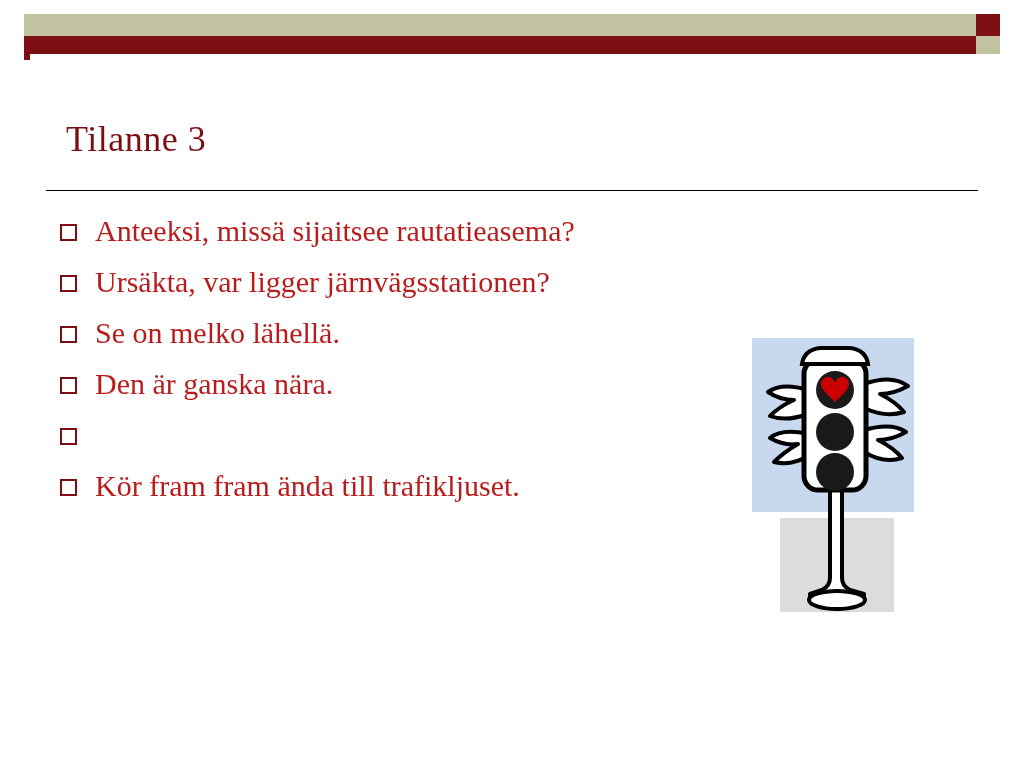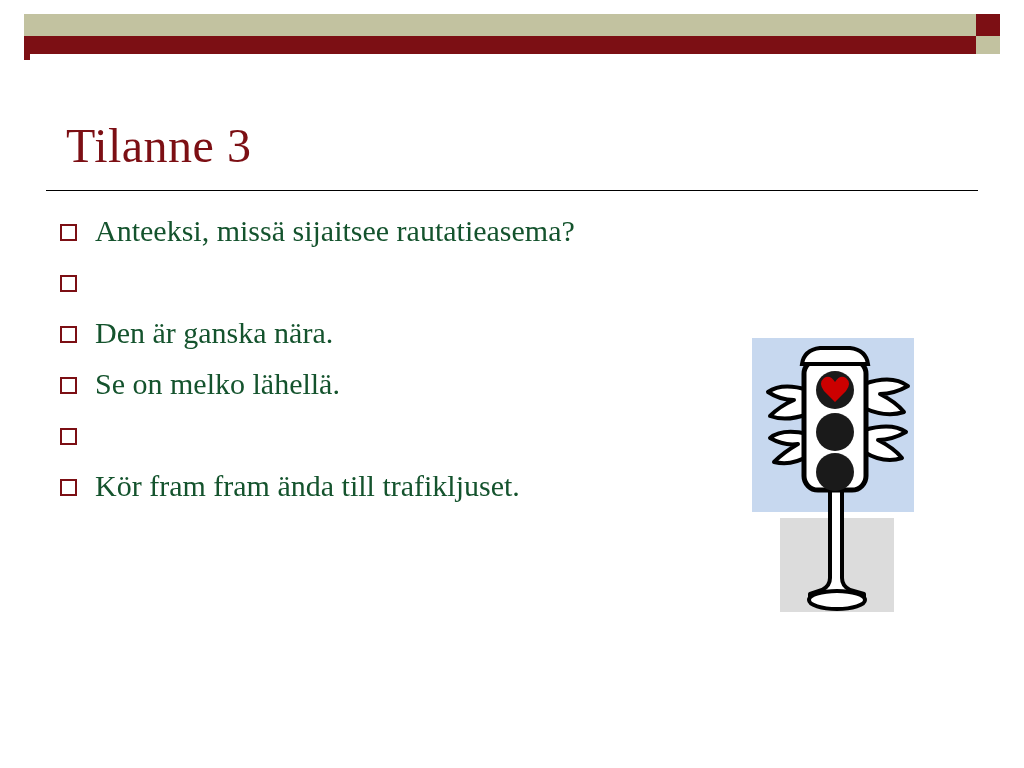--- a/index.html
+++ b/index.html
@@ -62,21 +62,21 @@
     width: 6px;
     height: 6px;
     background: #7c0f14;
   }
 
   
   .slide-title {
     position: absolute;
     left: 66px;
     top: 118px;
-    font-size: 48px;
+    font-size: 36px;
     color: #7c0f14;
     font-family: "Liberation Serif", serif;
     letter-spacing: 0.5px;
     white-space: nowrap;
   }
   .title-rule {
     position: absolute;
     left: 46px;
     top: 190px;
     width: 932px;
@@ -103,21 +103,21 @@
     border: 2px solid #7c0f14;
     box-sizing: border-box;
     margin-top: 11px;
     margin-right: 18px;
     flex: none;
     background: transparent;
   }
   .bullet-text {
     font-size: 30px;
     line-height: 36px;
-    color: #14532d;
+    color: #b91c1c;
     font-family: "Liberation Serif", serif;
     white-space: nowrap;
   }
 
   
   .image-wrap {
     position: absolute;
     left: 752px;
     top: 338px;
     width: 170px;
@@ -161,30 +161,31 @@
 
 <div class="bullet-list">
 
   <div class="bullet-item">
     <span class="bullet-marker"></span>
     <span class="bullet-text">Anteeksi, missä sijaitsee rautatieasema?</span>
   </div>
 
   <div class="bullet-item">
     <span class="bullet-marker"></span>
+    <span class="bullet-text">Ursäkta, var ligger järnvägsstationen?</span>
+  </div>
+
+  <div class="bullet-item">
+    <span class="bullet-marker"></span>
+    <span class="bullet-text">Se on melko lähellä.</span>
   </div>
 
   <div class="bullet-item">
     <span class="bullet-marker"></span>
     <span class="bullet-text">Den är ganska nära.</span>
-  </div>
-
-  <div class="bullet-item">
-    <span class="bullet-marker"></span>
-    <span class="bullet-text">Se on melko lähellä.</span>
   </div>
 
   <div class="bullet-item">
     <span class="bullet-marker"></span>
   </div>
 
   <div class="bullet-item">
     <span class="bullet-marker"></span>
     <span class="bullet-text">Kör fram fram ända till trafikljuset.</span>
   </div>

